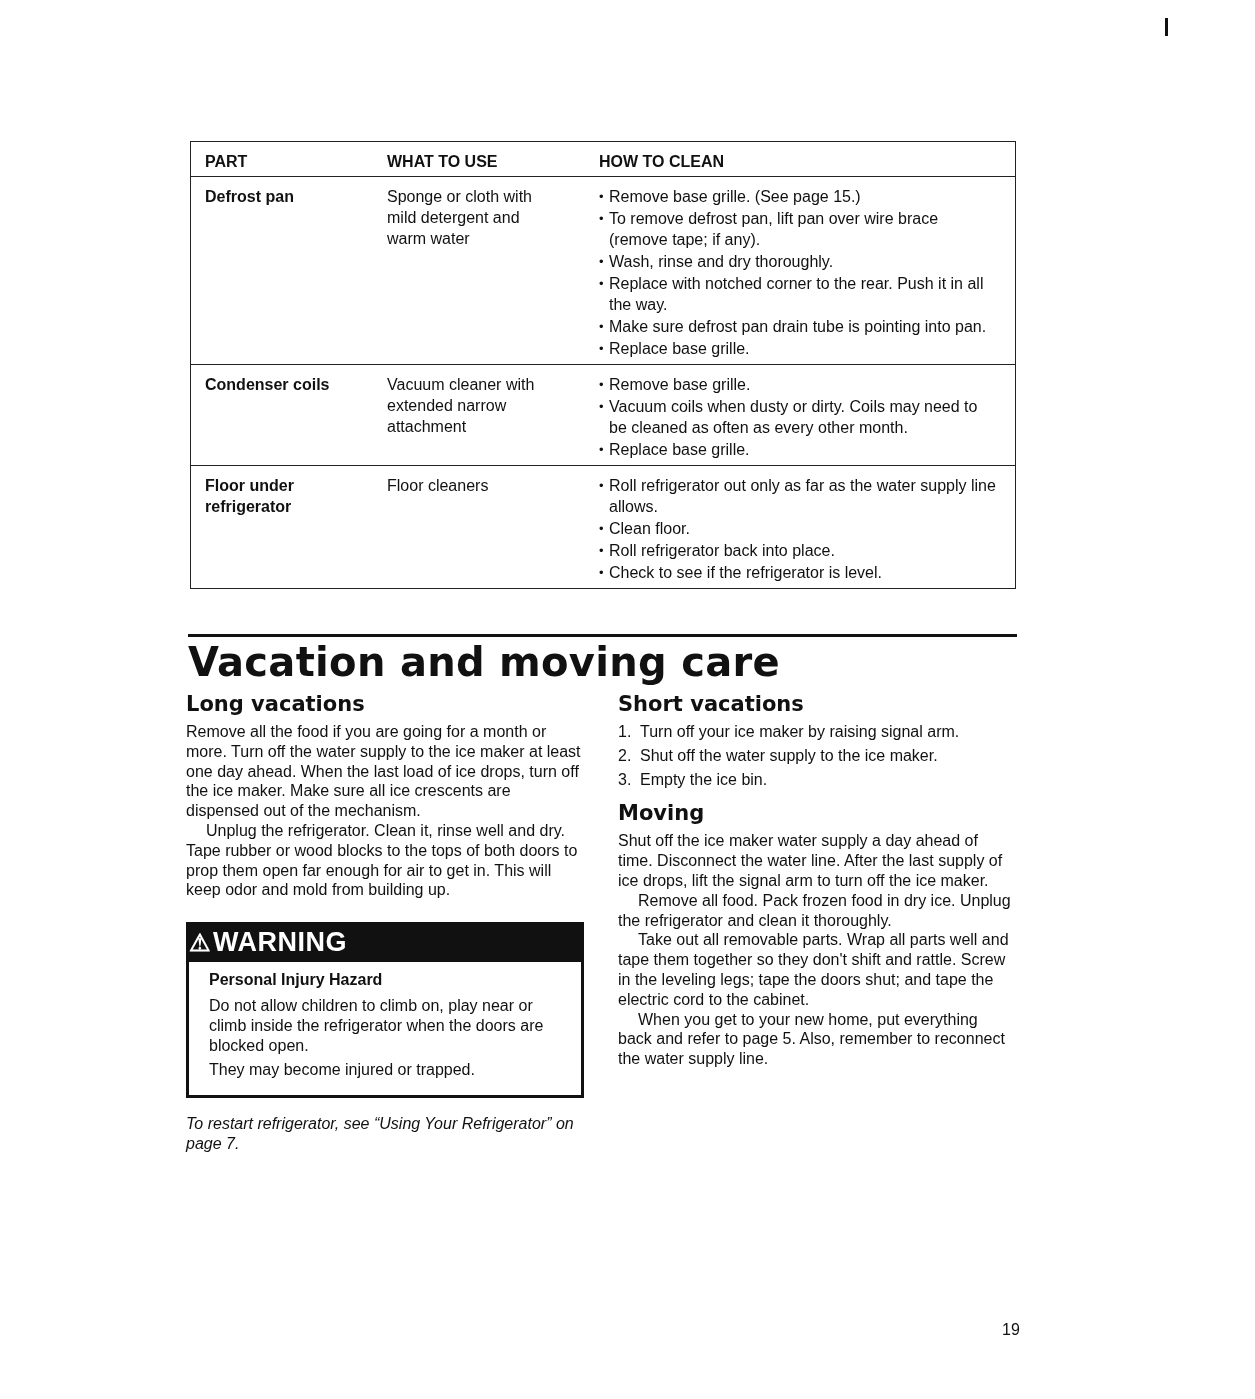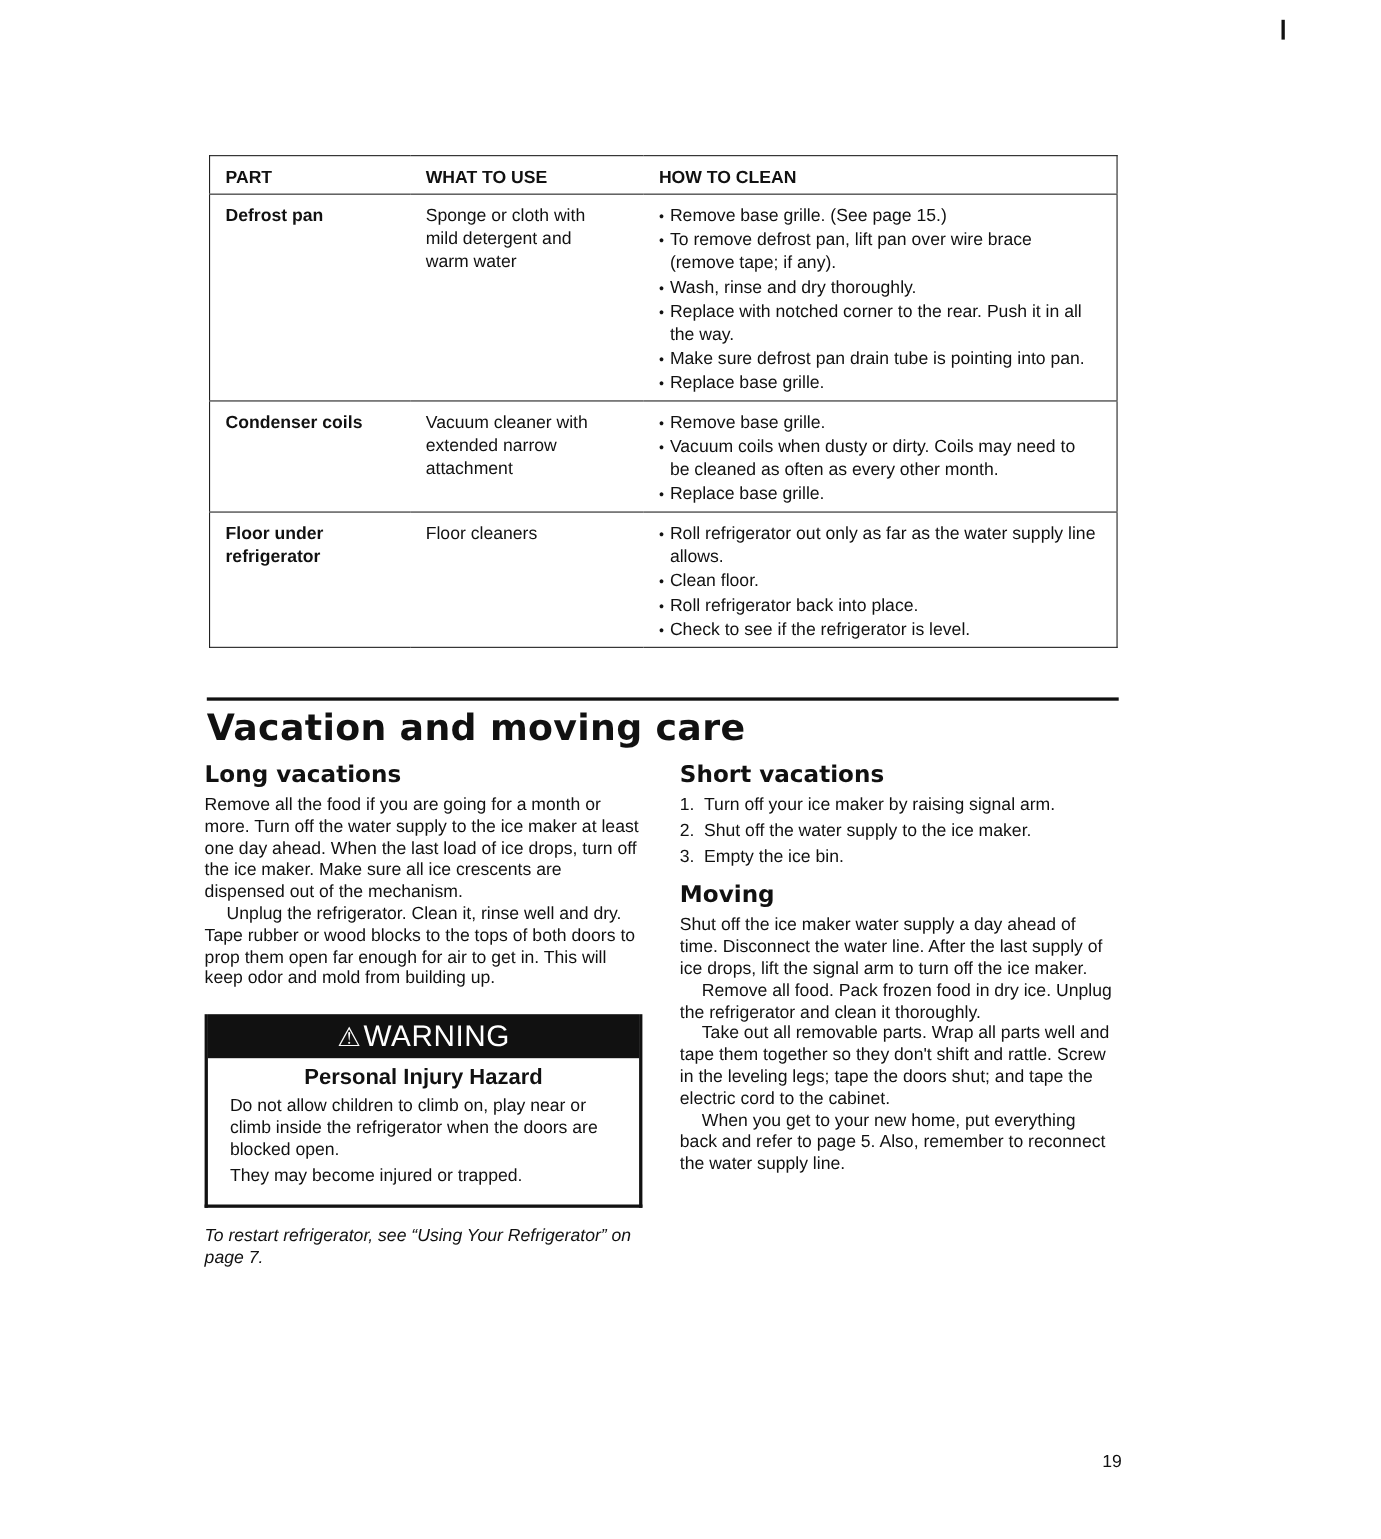--- a/index.html
+++ b/index.html
@@ -32,48 +32,48 @@
     .steps li { position: relative; padding-left: 10px; margin-bottom: 1px; }
     .steps li::before {
       content: "\2022"; position: absolute; left: 0; top: 0; font-size: 13px;
     }
     
     .section-rule {
       position: absolute; left: 188px; top: 634px; width: 829px; height: 3px; background: #111;
     }
     .section-title {
       position: absolute; left: 188px; top: 640px; margin: 0;
-      font-family: "DejaVu Sans", sans-serif; font-weight: bold; font-size: 33px;
+      font-family: "DejaVu Sans", sans-serif; font-weight: bold; font-size: 40px;
       letter-spacing: 0.3px; line-height: 44px;
     }
     .col { position: absolute; font-size: 16px; line-height: 19.8px; }
     .col-left { left: 186px; top: 690px; width: 395px; }
     .col-right { left: 618px; top: 690px; width: 395px; }
     .sub-title {
       font-family: "DejaVu Sans", sans-serif; font-weight: bold; font-size: 21px;
       margin: 0 0 4px 0; line-height: 28px;
     }
     p { margin: 0; }
     p.indent { text-indent: 20px; }
     .numbered { list-style: none; margin: 4px 0 0 0; padding: 0; }
     .numbered li { display: flex; margin-bottom: 4px; }
     .numbered .num { width: 22px; flex: none; }
     
     .warning-box {
       margin-top: 22px; margin-left: 0; width: 392px;
       border: 3px solid #111; border-top: none;
     }
     .warning-header {
-      background: #111; color: #fff; text-align: center;
-      font-weight: normal; font-size: 27px; line-height: 40px; height: 40px;
+      background: #111; color: #fff; 
+      font-weight: bold; font-size: 27px; line-height: 40px; height: 40px;
       letter-spacing: 0.5px;
     }
     .warning-header .tri { font-size: 24px; margin-right: 2px; }
     .warning-body { padding: 8px 20px 10px 20px; }
-    .warning-subtitle { text-align: center; font-weight: bold; font-size: 20px; margin-bottom: 6px; }
+    .warning-subtitle { font-weight: bold; font-size: 16px; margin-bottom: 6px; }
     .warning-body p { margin-bottom: 5px; }
     .restart-note { margin-top: 16px; font-style: italic; }
     .page-number {
       position: absolute; left: 1002px; top: 1321px; font-size: 16px;
     }
   </style>
 </head>
 <body>
 
 <div class="margin-mark"></div>

